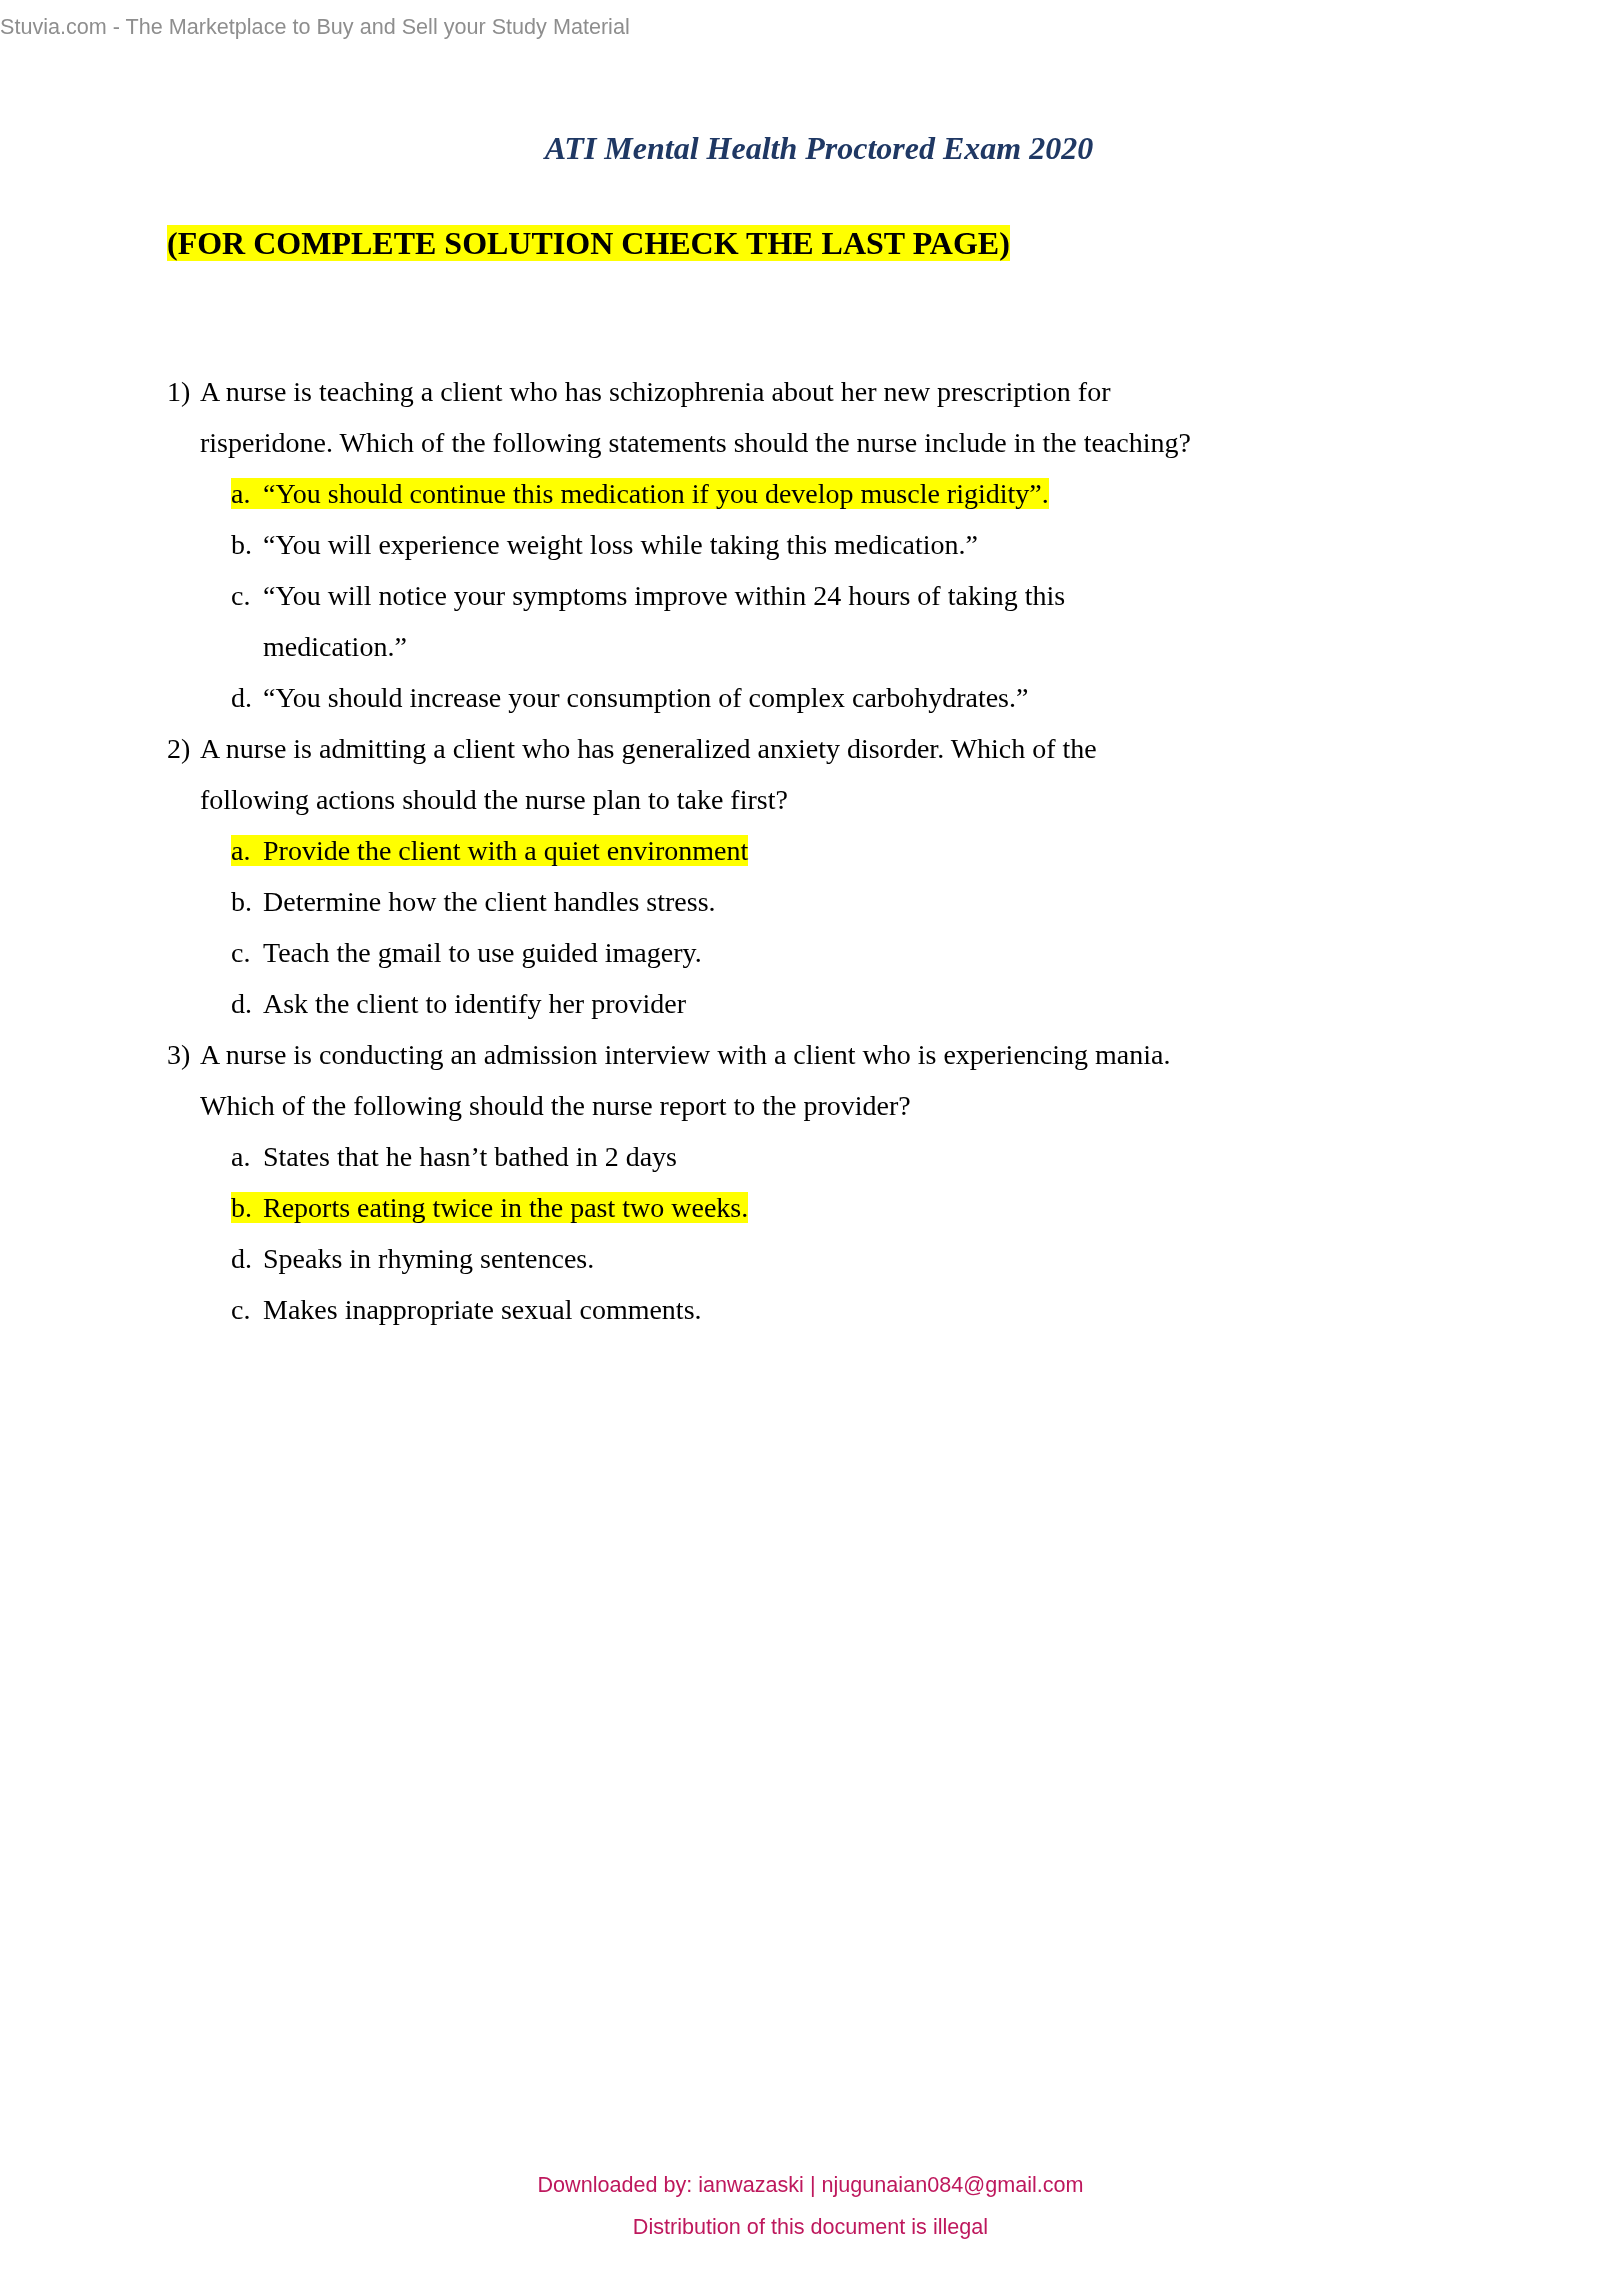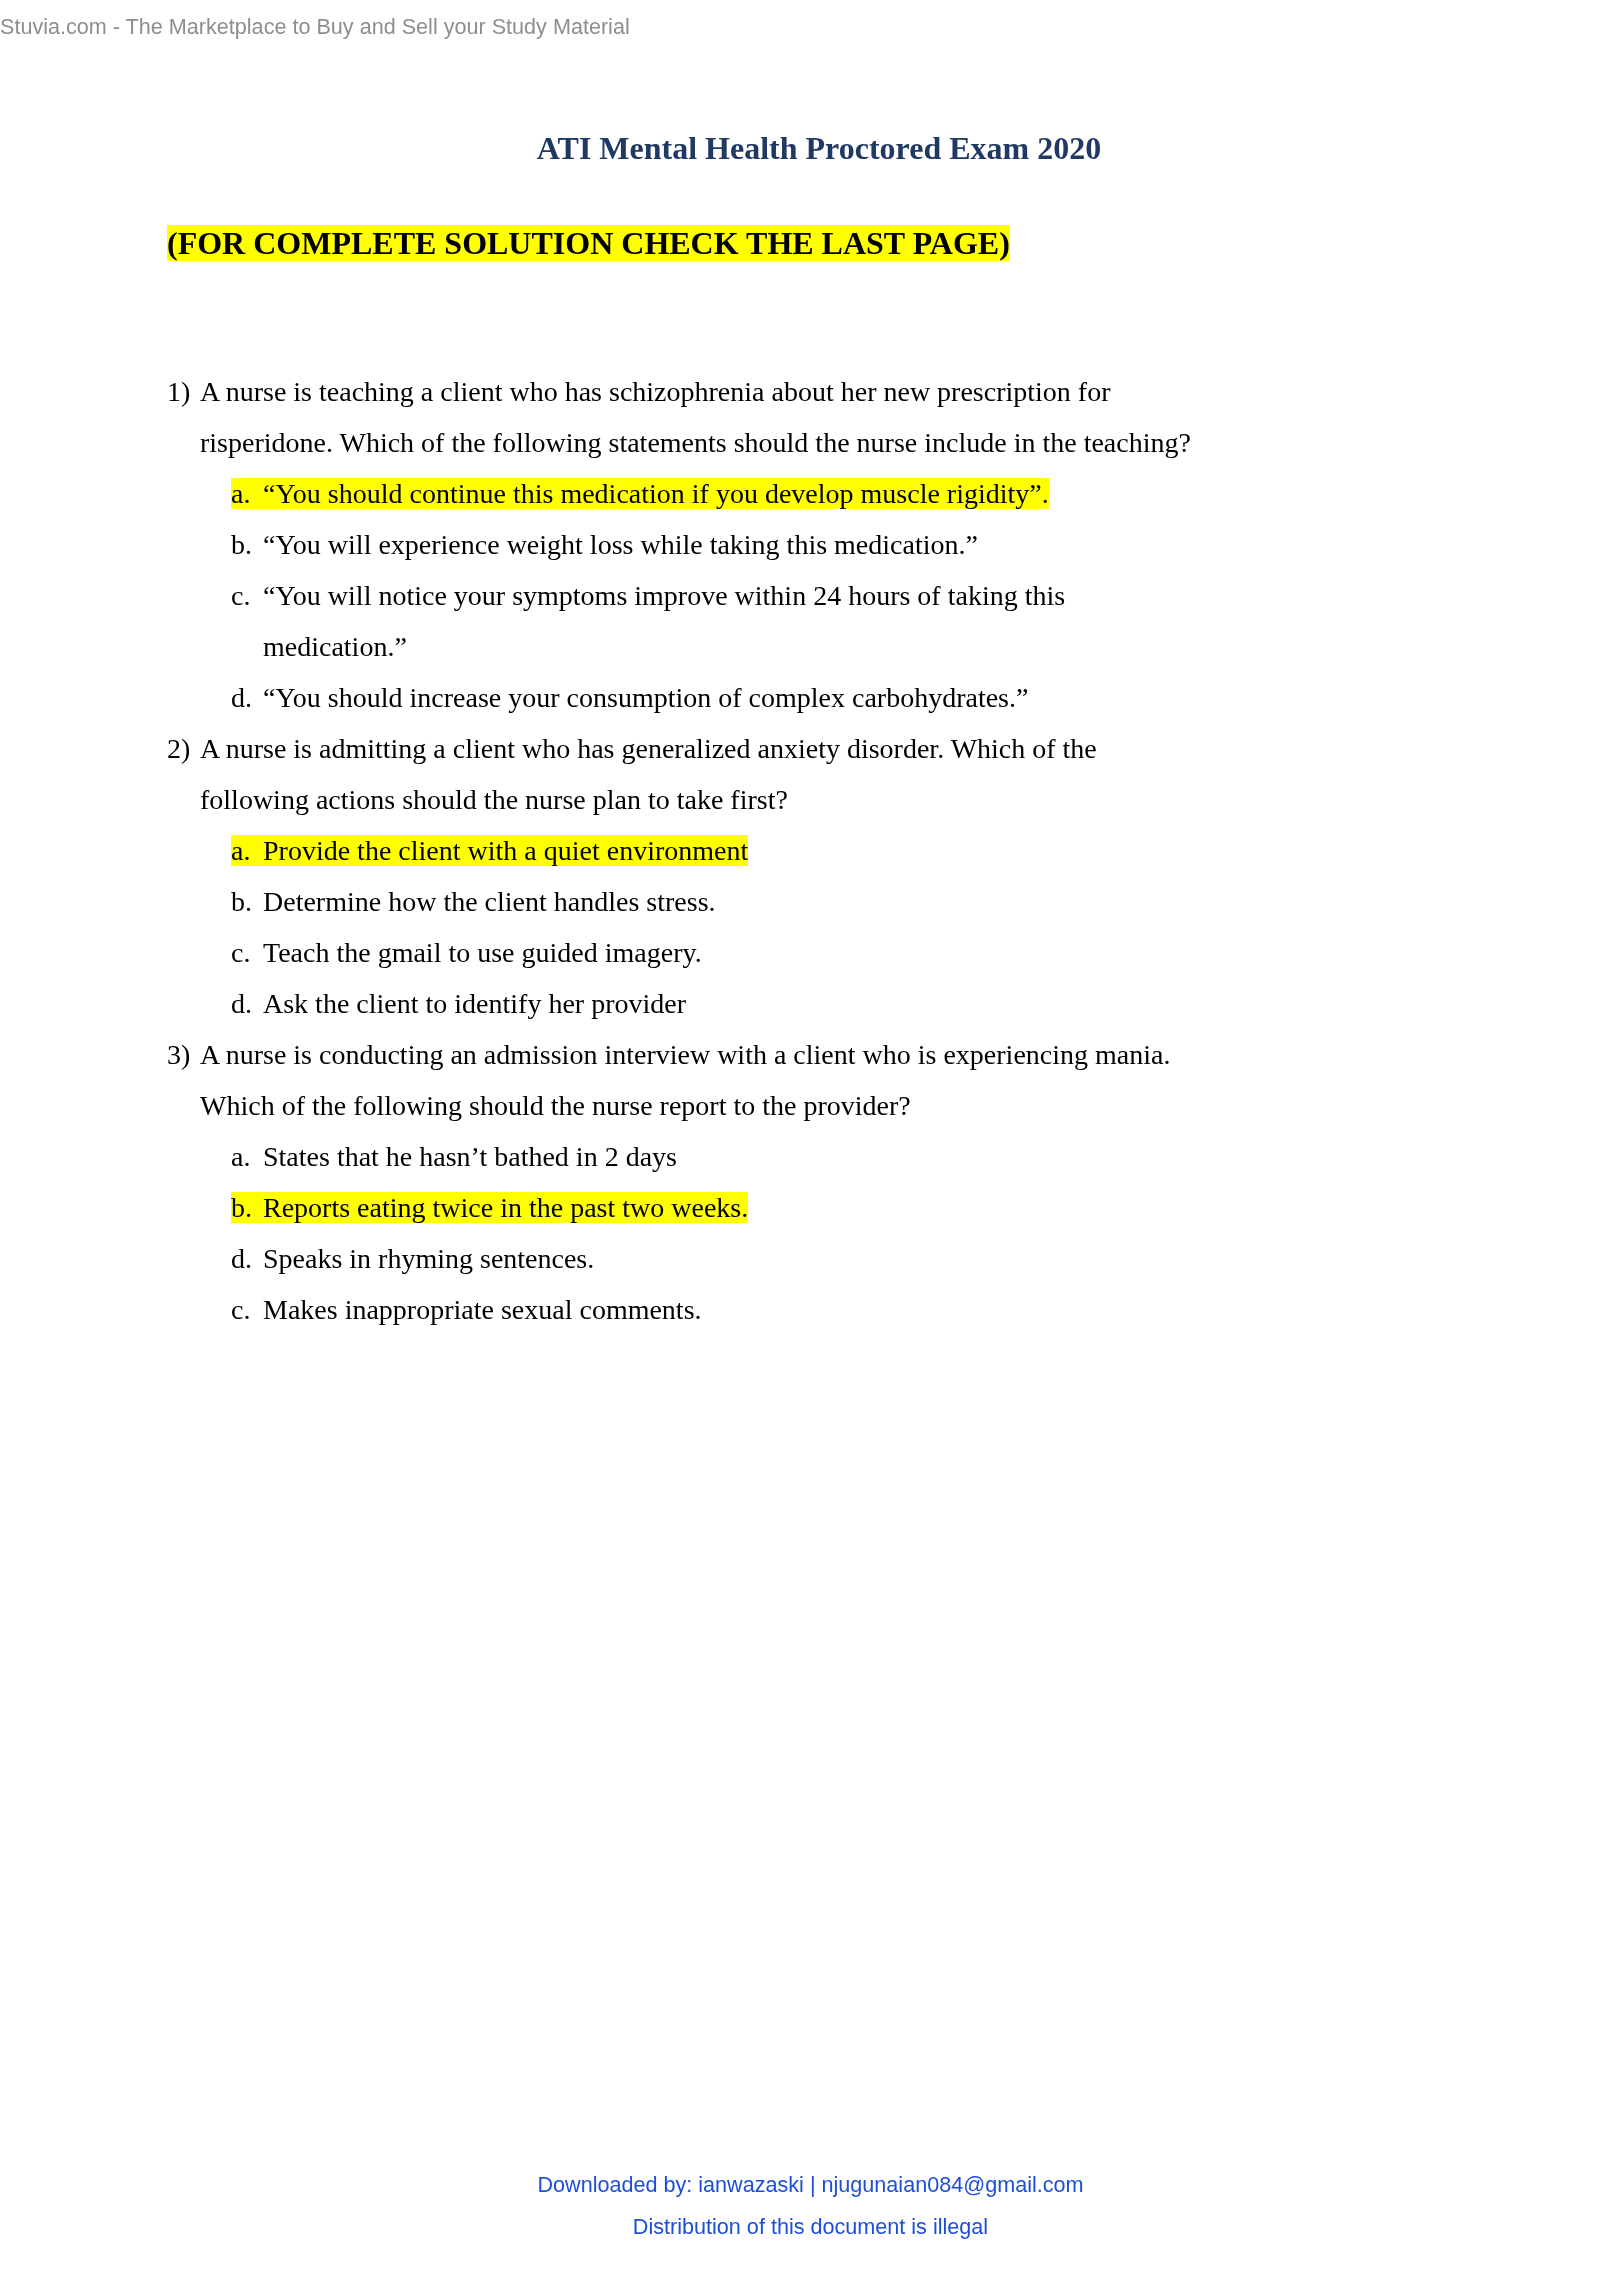--- a/index.html
+++ b/index.html
@@ -27,20 +27,21 @@
     width: 1304px;
   }
   .title {
     margin: 0;
     padding-top: 129px;
     text-align: center;
     font-size: 32px;
     font-weight: bold;
     color: #1f3864;
     line-height: 39px;
+    font-style: italic;
   }
   .subtitle-row {
     margin-top: 55px;
     text-align: left;
     font-size: 32px;
     font-weight: bold;
     line-height: 41px;
   }
   .hl { background-color: #ffff00; }
   .questions {
@@ -70,21 +71,21 @@
     text-indent: 0;
   }
   .opt-inner { border-radius: 0; }
   .footer {
     position: absolute;
     left: 0; right: 0;
     bottom: 45px;
     text-align: center;
     font-family: "Liberation Sans", sans-serif;
     font-size: 21.6px;
-    color: #1d4ed8;
+    color: #be185d;
     line-height: 42px;
   }
 </style>
 </head>
 <body>
 
 <div class="page">
 
   <div class="top-header">Stuvia.com - The Marketplace to Buy and Sell your Study Material</div>
 

